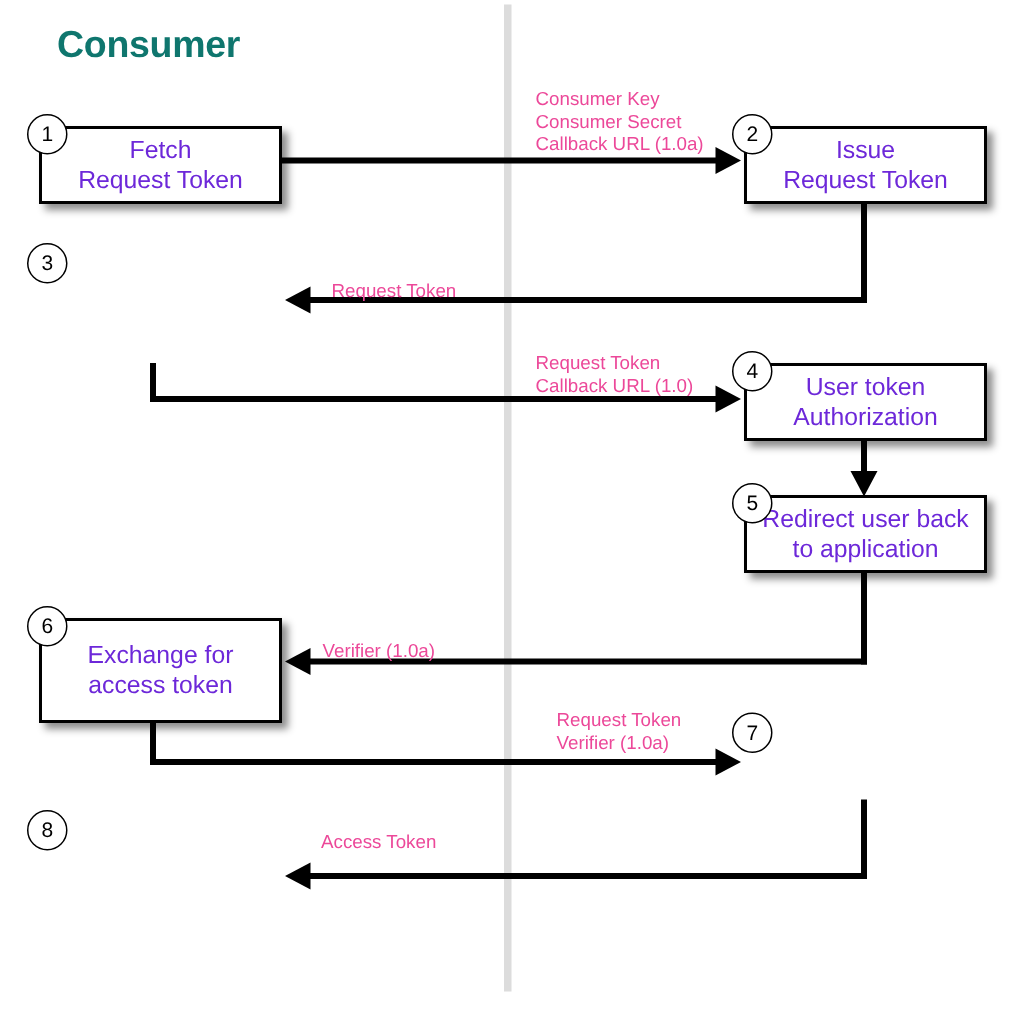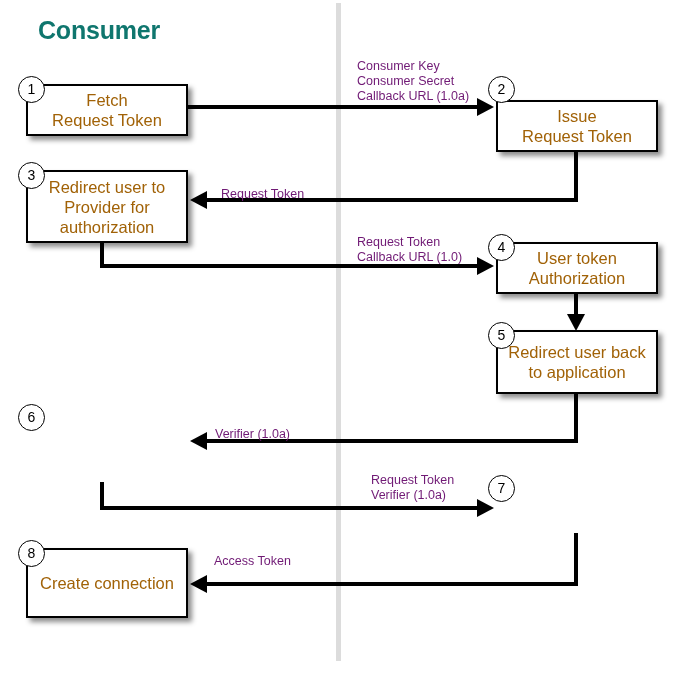--- a/index.html
+++ b/index.html
@@ -47,21 +47,21 @@
     border: 2px solid #000000;
     box-shadow: 4px 4px 5px rgba(0,0,0,0.45);
     display: flex;
     align-items: center;
     justify-content: center;
     z-index: 5;
   }
   .node-label {
     font-size: 16.5px;
     line-height: 20px;
-    color: #a16207;
+    color: #6d28d9;
     text-align: center;
     white-space: pre-line;
     padding: 0 4px;
   }
 
   
   .badge {
     position: absolute;
     width: 27px;
     height: 27px;
@@ -106,21 +106,21 @@
     border-left: 9px solid transparent;
     border-right: 9px solid transparent;
     border-top: 17px solid #000000;
   }
 
   
   .edge-label {
     position: absolute;
     font-size: 12.5px;
     line-height: 15px;
-    color: #701a75;
+    color: #ec4899;
     white-space: pre-line;
     z-index: 8;
   }
 </style>
 </head>
 <body>
 
 <div id="diagram">
 
   <div id="title-consumer" class="col-title">Consumer</div>
@@ -162,47 +162,43 @@
   <div class="seg h" style="left:206px; top:582px; width:372px;"></div>
   <div class="arrow left" style="left:190px; top:575px;"></div>
   <div class="edge-label" style="left:214px; top:554px;">Access Token</div>
 
   <div class="node" style="left:26px; top:84px; width:162px; height:52px;">
     <div class="node-label">Fetch
 Request Token</div>
   </div>
   <div class="badge" style="left:18px; top:76px;">1</div>
 
-  <div class="node" style="left:496px; top:84px; width:162px; height:52px;margin-top:16px;">
+  <div class="node" style="left:496px; top:84px; width:162px; height:52px;">
     <div class="node-label">Issue
 Request Token</div>
   </div>
   <div class="badge" style="left:488px; top:76px;">2</div>
 
-  <div class="node" style="left:26px; top:170px; width:162px; height:73px;">
-    <div class="node-label">Redirect user to
-Provider for
-authorization</div>
-  </div>
   <div class="badge" style="left:18px; top:162px;">3</div>
 
   <div class="node" style="left:496px; top:242px; width:162px; height:52px;">
     <div class="node-label">User token
 Authorization</div>
   </div>
   <div class="badge" style="left:488px; top:234px;">4</div>
 
-  <div class="node" style="left:496px; top:330px; width:162px; height:64px;">
+  <div class="node" style="left:496px; top:330px; width:162px; height:52px;">
     <div class="node-label">Redirect user back
 to application</div>
   </div>
   <div class="badge" style="left:488px; top:322px;">5</div>
 
+  <div class="node" style="left:26px; top:412px; width:162px; height:70px;">
+    <div class="node-label">Exchange for
+access token</div>
+  </div>
   <div class="badge" style="left:18px; top:404px;">6</div>
 
   <div class="badge" style="left:488px; top:475px;">7</div>
 
-  <div class="node" style="left:26px; top:548px; width:162px; height:70px;">
-    <div class="node-label">Create connection</div>
-  </div>
   <div class="badge" style="left:18px; top:540px;">8</div>
 
 </div>
 
 </body></html>

